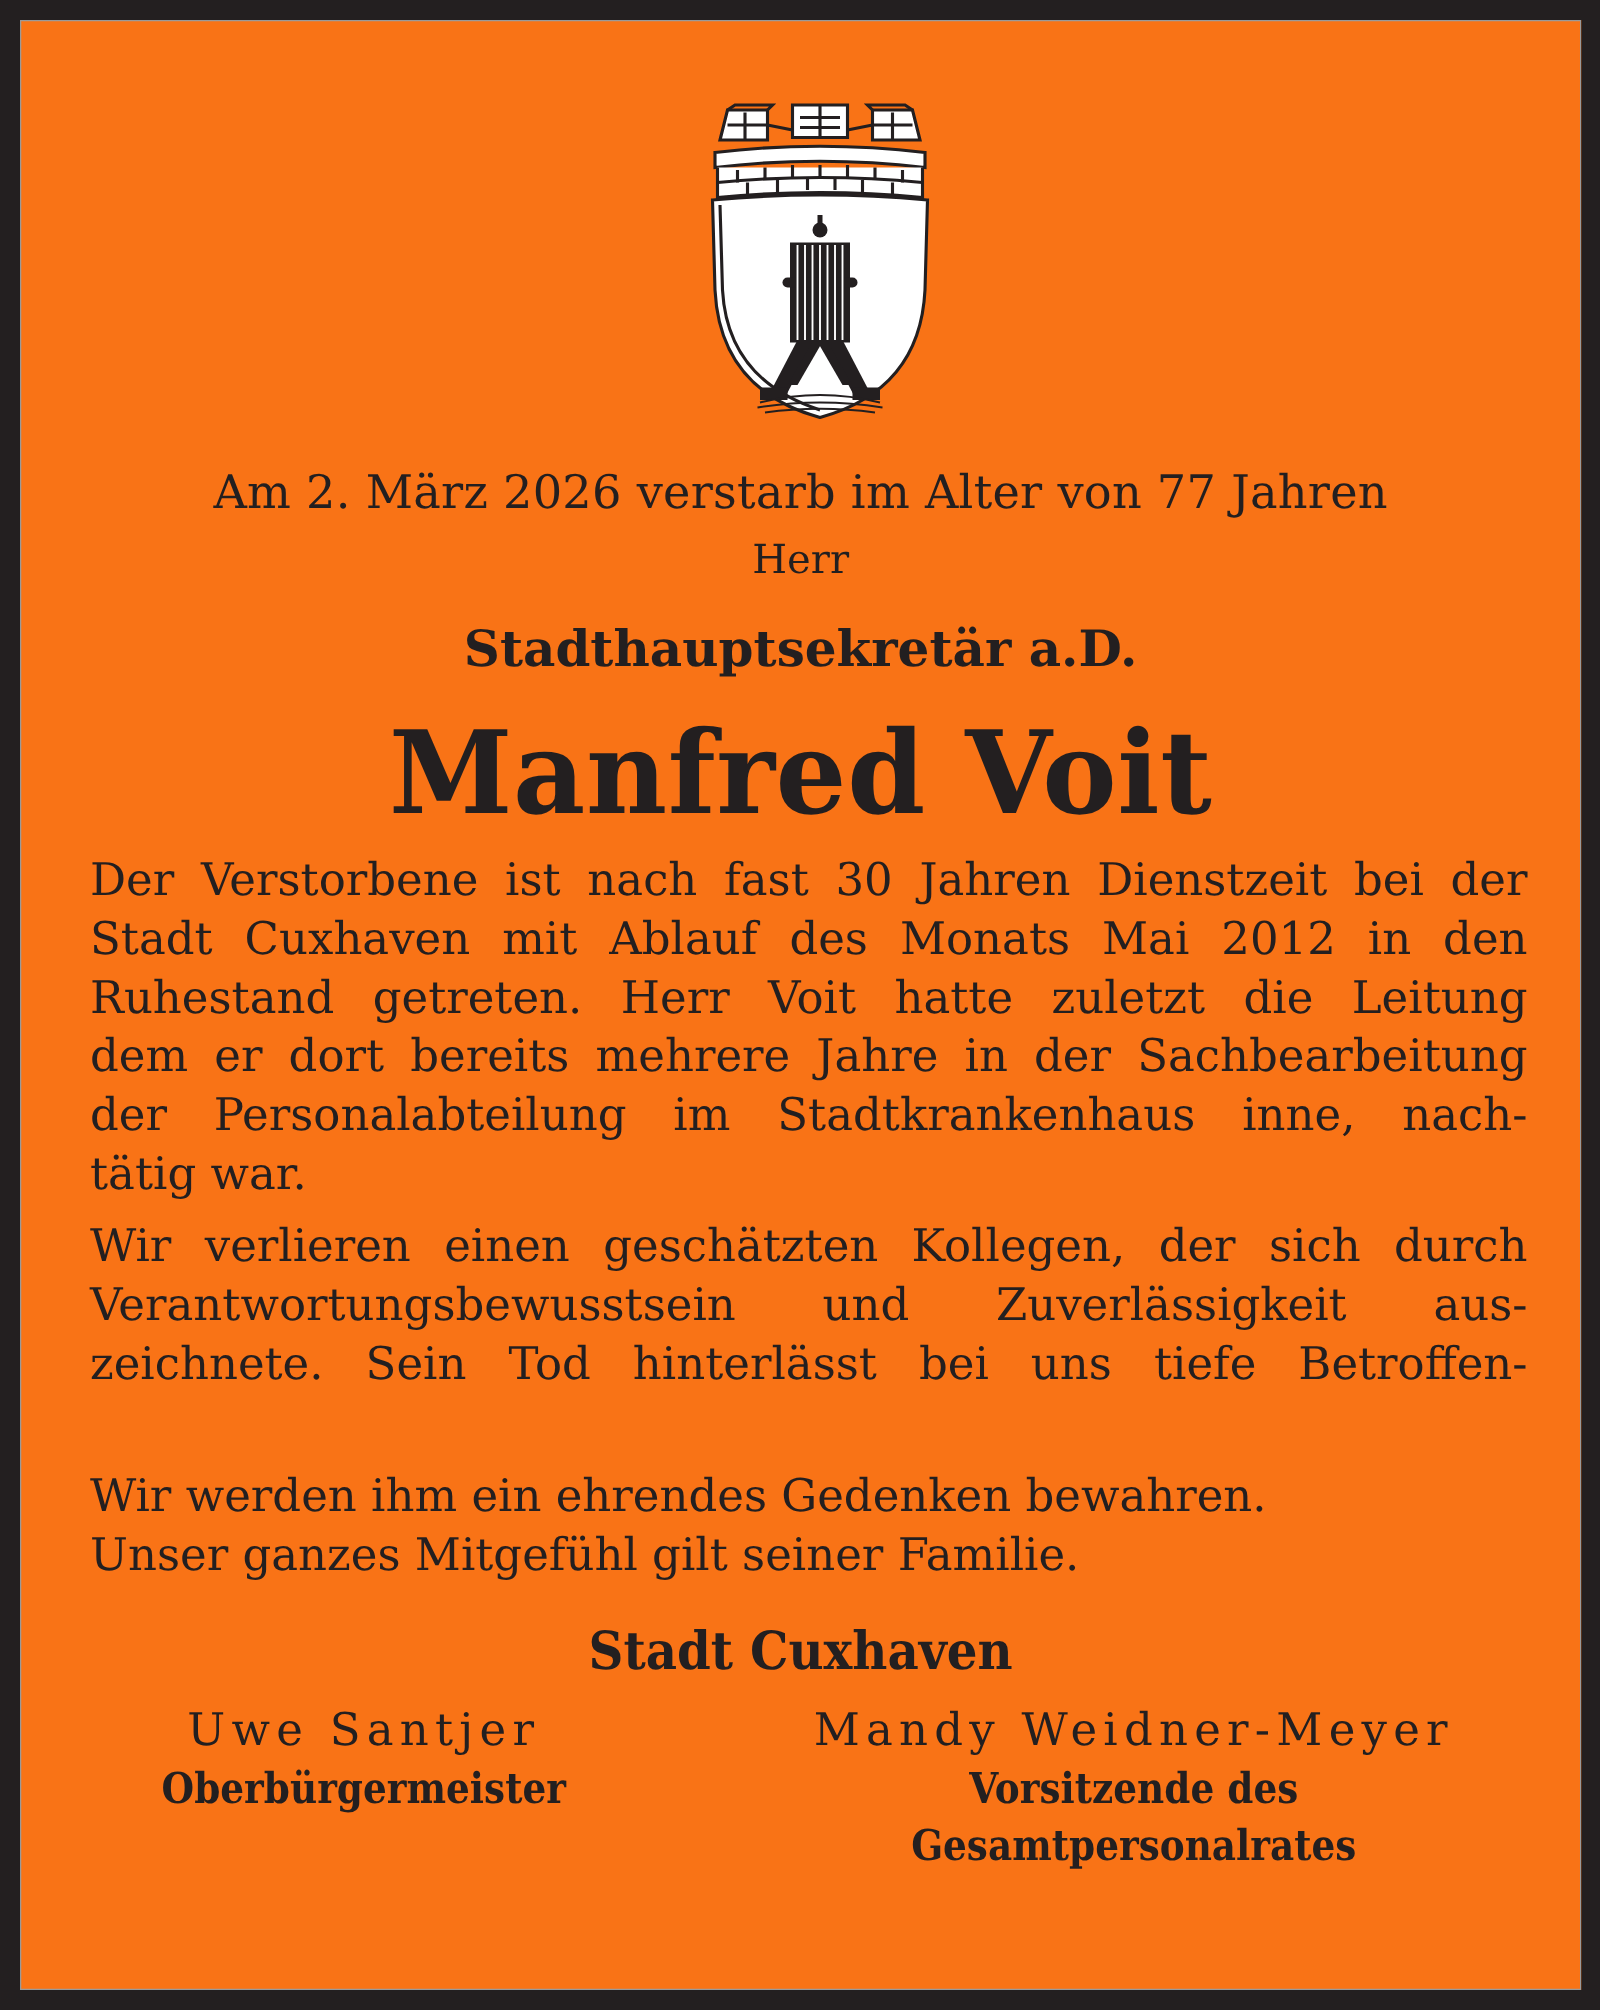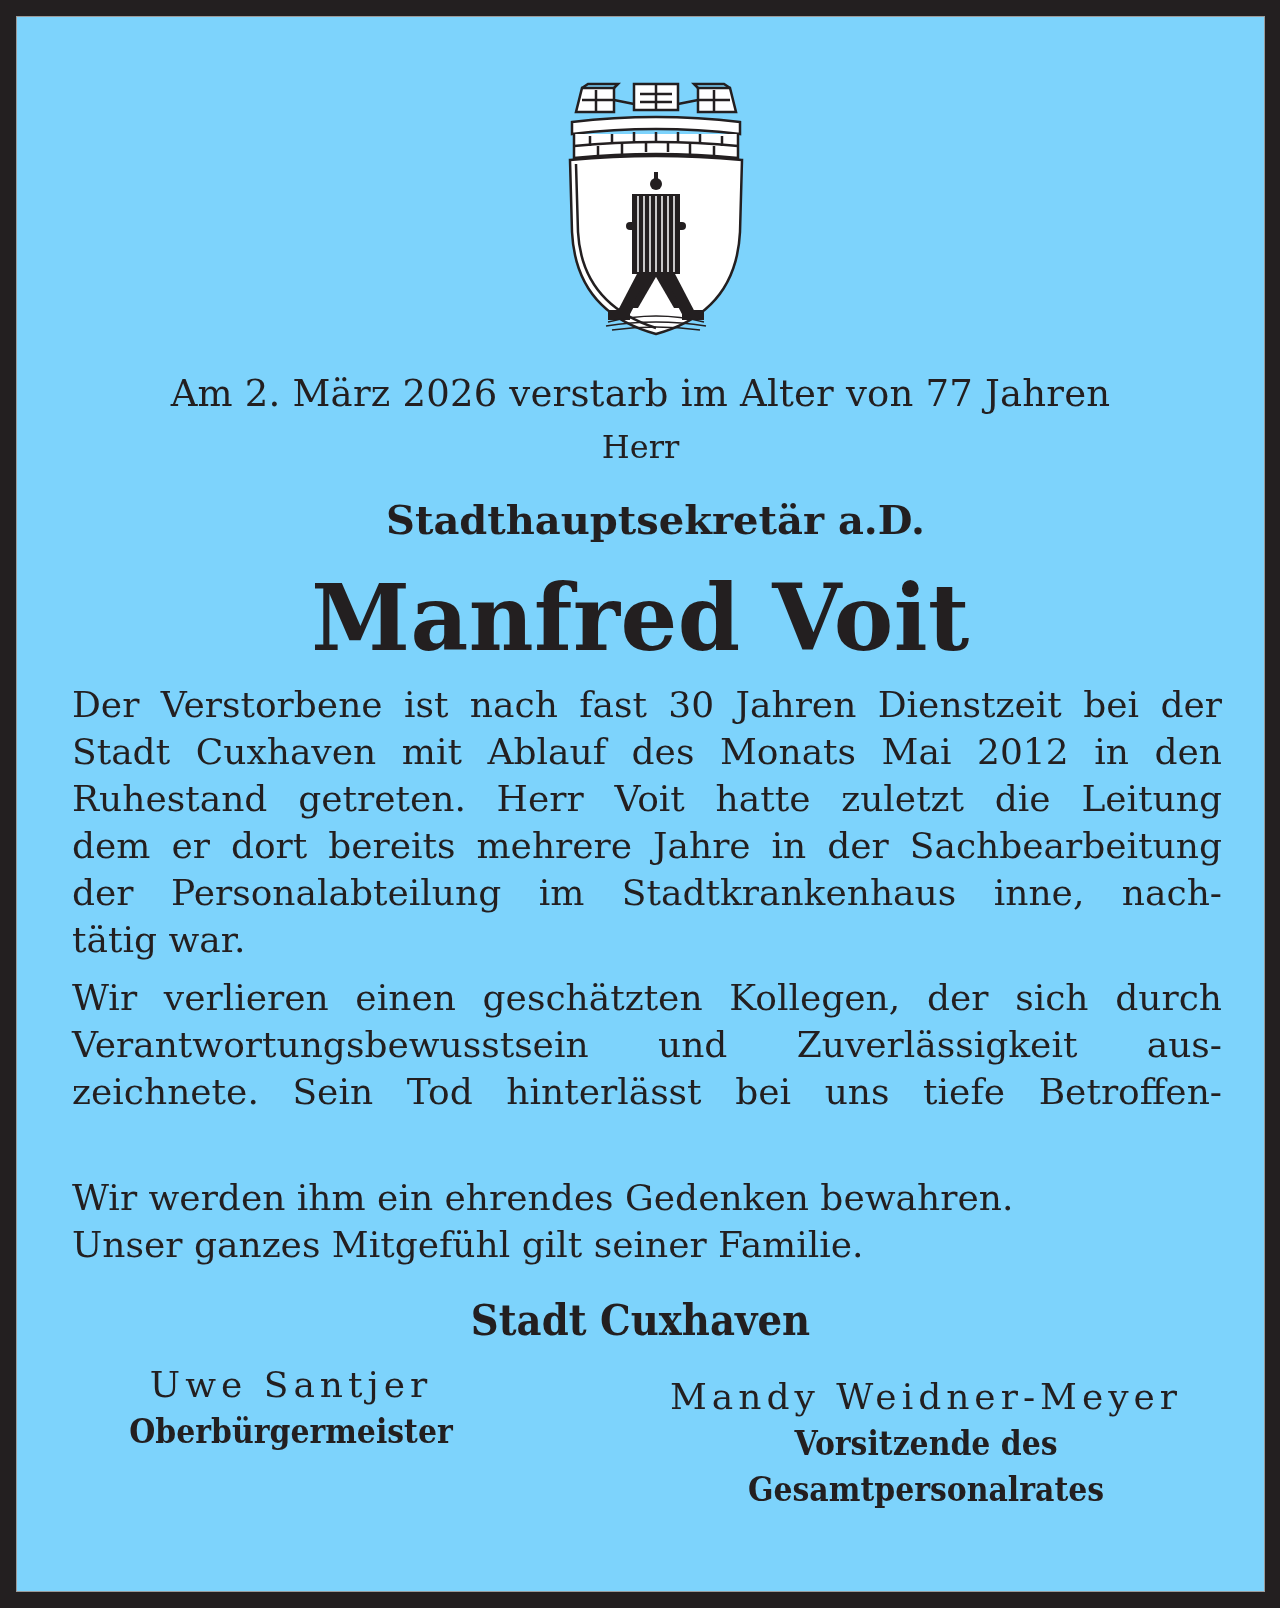--- a/index.html
+++ b/index.html
@@ -8,54 +8,54 @@
       background: #231f20;
       position: relative;
       overflow: hidden;
       font-family: "DejaVu Serif", "Liberation Serif", serif;
       color: #231f20;
     }
     .page {
       position: absolute;
       left: 16px; top: 16px;
       width: 1249px; height: 1576px;
-      background: #7dd3fc;
+      background: #f97316;
       box-shadow: inset 0 0 0 1px #9a9a9a;
     }
     .crest {
       position: absolute;
       left: 552px; top: 66px;
       width: 176px; height: 258px;
     }
     .crest svg { width: 100%; height: 100%; display: block; }
     .center { position: absolute; left: 0; width: 1249px; text-align: center; white-space: nowrap; }
     .intro { top: 356px; font-size: 37px; letter-spacing: 0.2px; }
     .herr { top: 412px; font-size: 32px; font-weight: normal; }
-    .title { top: 480px; font-size: 40px; font-weight: bold; padding-left: 15px; }
+    .title { top: 480px; font-size: 40px; font-weight: bold; }
     .name { top: 548px; font-size: 92px; font-weight: bold; letter-spacing: 0.5px; transform: scaleX(0.97); }
     .para {
       position: absolute;
       left: 56px; width: 1150px;
       font-size: 36px;
       line-height: 47px;
       text-align: justify;
       margin: 0;
     }
     .para .line { display: block; text-align: justify; text-align-last: justify; white-space: nowrap; }
     .para .line.last { text-align-last: left; }
     .p1 { top: 665px; }
     .p2 { top: 958px; }
     .p3 { top: 1158px; }
     .p2 .line, .p3 .line { transform-origin: left; }
     .org { top: 1280px; font-size: 42px; font-weight: bold; transform: scaleX(0.92); }
     .sig { position: absolute; text-align: center; white-space: nowrap; }
     .sig .person { font-size: 36px; letter-spacing: 5px; display: block; line-height: 46px; }
     .sig .role { font-size: 34px; font-weight: bold; display: block; line-height: 46px; transform: scaleX(0.88); }
     .sig-left { left: 60px; width: 430px; top: 1346px; }
-    .sig-right { left: 640px; width: 540px; top: 1346px; margin-top: 12px; }
+    .sig-right { left: 621px; width: 540px; top: 1346px; }
   </style>
 </head>
 <body>
 
 <div class="page">
 
   <div class="crest">
     <svg viewBox="0 0 176 258" xmlns="http://www.w3.org/2000/svg">
       <g fill="none" stroke="#231f20" stroke-width="2.5">
 

